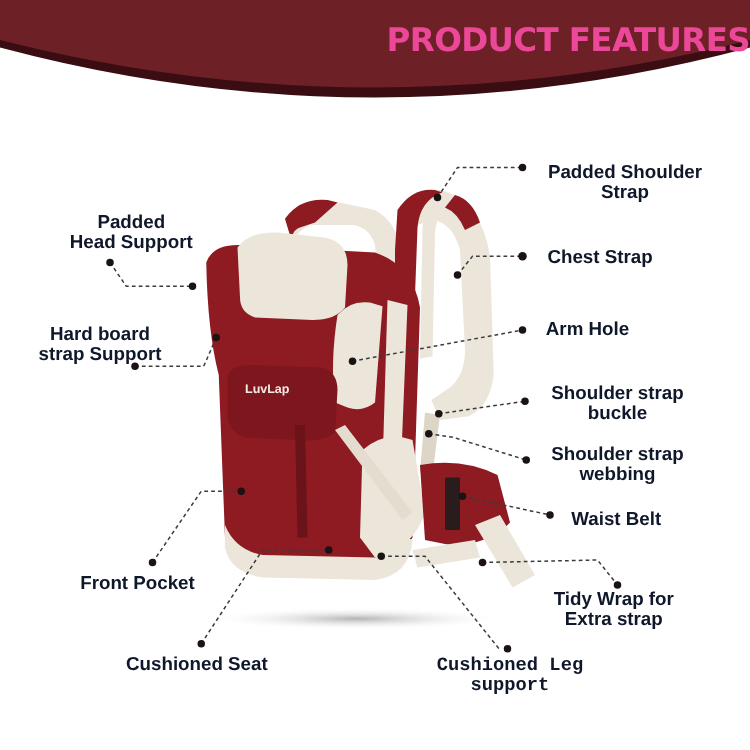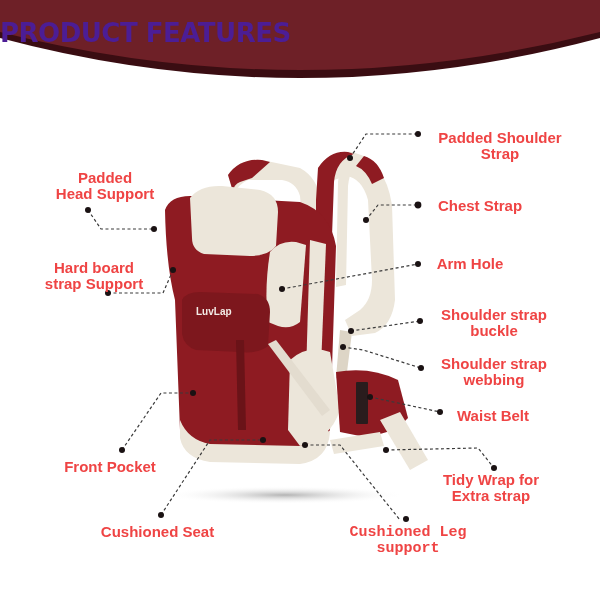--- a/index.html
+++ b/index.html
@@ -1,24 +1,24 @@
 <!DOCTYPE html>
 <html><head>
   <meta charset="utf-8">
   <style>
     html, body { margin: 0; padding: 0; background: #ffffff; }
     body { width: 600px; height: 600px; position: relative; overflow: hidden; font-family: "Liberation Sans", sans-serif; }
     .stage { position: absolute; left: 0; top: 0; width: 600px; height: 600px; }
     .banner-title {
-      position: absolute; left: 0; top: 18px; width: 600px; text-align: left;
-      color: #4c1d95; font-family: "DejaVu Sans", sans-serif; font-weight: bold; font-size: 26px;
+      position: absolute; left: 0; top: 18px; width: 600px; text-align: right;
+      color: #ec4899; font-family: "DejaVu Sans", sans-serif; font-weight: bold; font-size: 26px;
       letter-spacing: -0.5px;
     }
     .label {
-      position: absolute; color: #ef4444; font-weight: bold; font-size: 15px; line-height: 16px;
+      position: absolute; color: #0f172a; font-weight: bold; font-size: 15px; line-height: 16px;
       text-align: center; white-space: nowrap;
     }
     .label span { display: block; }
   </style>
 </head>
 <body>
 
 <div class="stage">
 
   <svg width="600" height="600" viewBox="0 0 600 600" style="position:absolute;left:0;top:0;">
@@ -116,21 +116,21 @@
   </svg>
 
   <div class="banner-title">PRODUCT FEATURES</div>
 
   <div style="position:absolute;left:196px;top:306px;color:#f3ebe6;font-size:10px;font-weight:bold;">LuvLap</div>
 
   <div class="label" style="left:40px;top:170px;width:130px;">
     <span>Padded</span>
     <span>Head Support</span>
   </div>
-  <div class="label" style="left:34px;top:260px;width:120px;">
+  <div class="label" style="left:20px;top:260px;width:120px;">
     <span>Hard board</span>
     <span>strap Support</span>
   </div>
   <div class="label" style="left:50px;top:459px;width:120px;">
     <span>Front Pocket</span>
   </div>
   <div class="label" style="left:90px;top:524px;width:135px;">
     <span>Cushioned Seat</span>
   </div>
 

